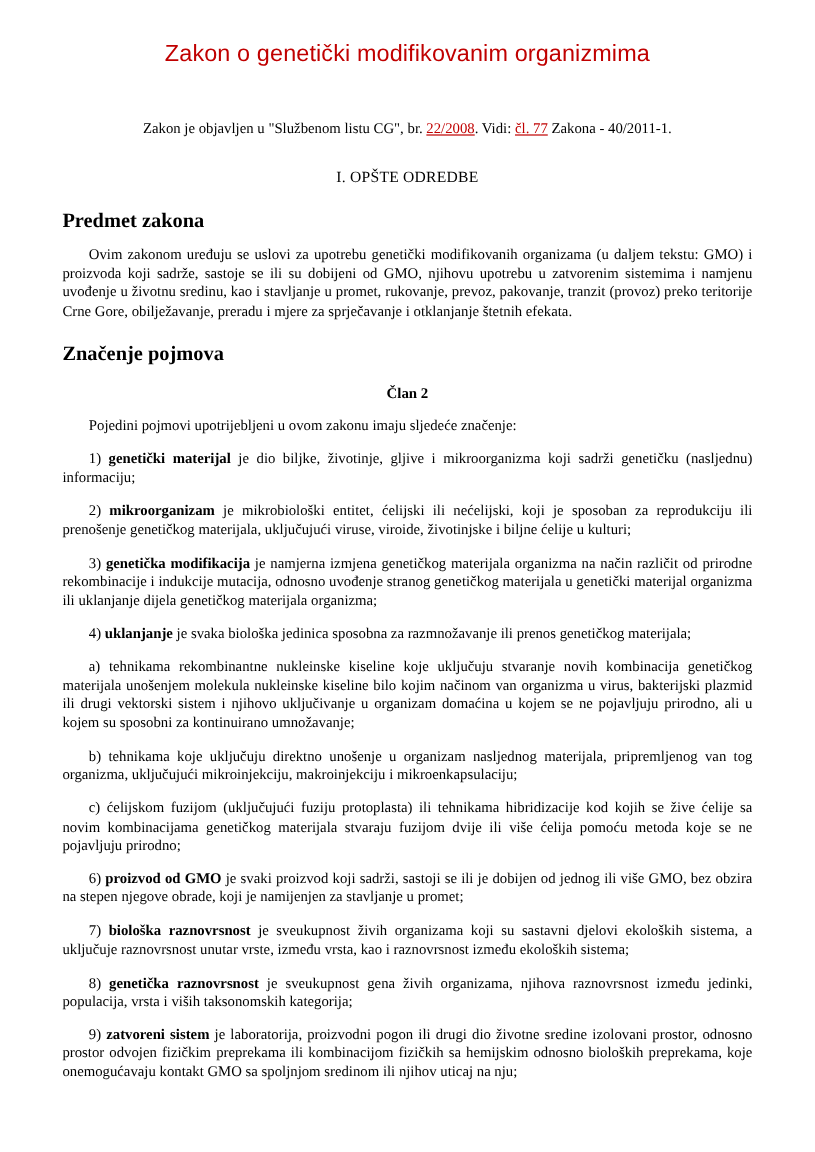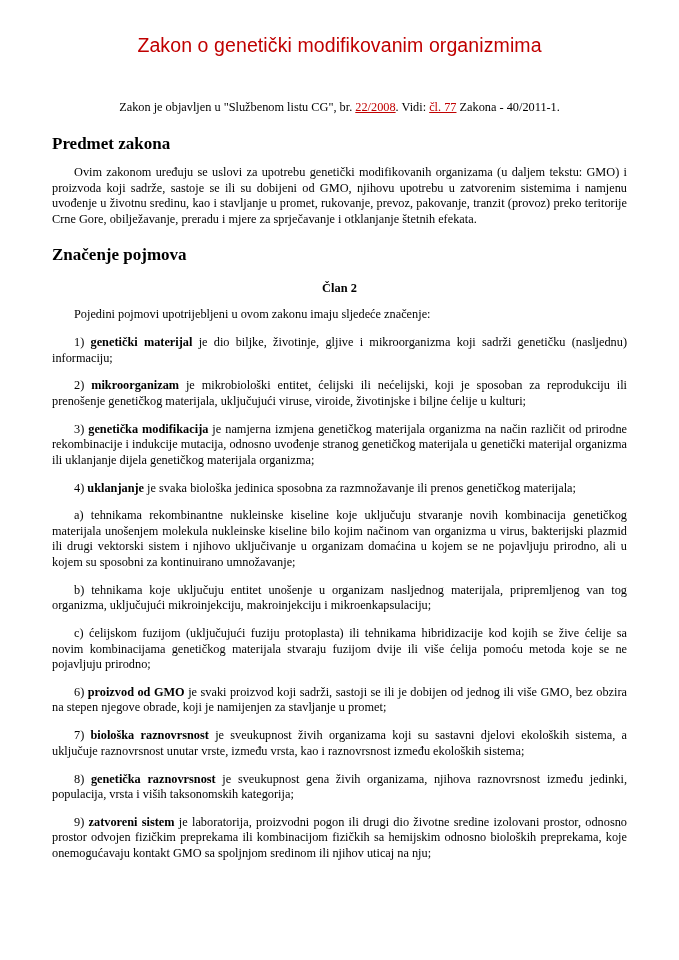--- a/index.html
+++ b/index.html
@@ -77,39 +77,40 @@
 <body>
 
 <div class="page">
 
   <h1 class="doc-title">Zakon o genetički modifikovanim organizmima</h1>
 
   <div class="pub-line">
     <span>Zakon je objavljen u "Službenom listu CG", br. </span><span class="lnk">22/2008</span><span>. Vidi: </span><span class="lnk">čl. 77</span><span> Zakona - 40/2011-1.</span>
   </div>
 
+  <div class="section-head">I. OPŠTE ODREDBE</div>
 
   <div class="subsection-head">Predmet zakona</div>
 
 
   <p class="para">Ovim zakonom uređuju se uslovi za upotrebu genetički modifikovanih organizama (u daljem tekstu: GMO) i proizvoda koji sadrže, sastoje se ili su dobijeni od GMO, njihovu upotrebu u zatvorenim sistemima i namjenu uvođenje u životnu sredinu, kao i stavljanje u promet, rukovanje, prevoz, pakovanje, tranzit (provoz) preko teritorije Crne Gore, obilježavanje, preradu i mjere za sprječavanje i otklanjanje štetnih efekata.</p>
 
   <div class="subsection-head">Značenje pojmova</div>
 
   <div class="article-head">Član 2</div>
 
   <p class="para">Pojedini pojmovi upotrijebljeni u ovom zakonu imaju sljedeće značenje:</p>
 
   <p class="list-para"><span>1)</span> <b>genetički materijal</b><span> je dio biljke, životinje, gljive i mikroorganizma koji sadrži genetičku (nasljednu) informaciju;</span></p>
   <p class="list-para"><span>2)</span> <b>mikroorganizam</b><span> je mikrobiološki entitet, ćelijski ili nećelijski, koji je sposoban za reprodukciju ili prenošenje genetičkog materijala, uključujući viruse, viroide, životinjske i biljne ćelije u kulturi;</span></p>
   <p class="list-para"><span>3)</span> <b>genetička modifikacija</b><span> je namjerna izmjena genetičkog materijala organizma na način različit od prirodne rekombinacije i indukcije mutacija, odnosno uvođenje stranog genetičkog materijala u genetički materijal organizma ili uklanjanje dijela genetičkog materijala organizma;</span></p>
   <p class="list-para"><span>4)</span> <b>uklanjanje</b><span> je svaka biološka jedinica sposobna za razmnožavanje ili prenos genetičkog materijala;</span></p>
 
   <p class="list-para"><span>a)</span> <span>tehnikama rekombinantne nukleinske kiseline koje uključuju stvaranje novih kombinacija genetičkog materijala unošenjem molekula nukleinske kiseline bilo kojim načinom van organizma u virus, bakterijski plazmid ili drugi vektorski sistem i njihovo uključivanje u organizam domaćina u kojem se ne pojavljuju prirodno, ali u kojem su sposobni za kontinuirano umnožavanje;</span></p>
-  <p class="list-para"><span>b)</span> <span>tehnikama koje uključuju entitet unošenje u organizam nasljednog materijala, pripremljenog van tog organizma, uključujući mikroinjekciju, makroinjekciju i mikroenkapsulaciju;</span></p>
+  <p class="list-para"><span>b)</span> <span>tehnikama koje uključuju direktno unošenje u organizam nasljednog materijala, pripremljenog van tog organizma, uključujući mikroinjekciju, makroinjekciju i mikroenkapsulaciju;</span></p>
   <p class="list-para"><span>c)</span> <span>ćelijskom fuzijom (uključujući fuziju protoplasta) ili tehnikama hibridizacije kod kojih se žive ćelije sa novim kombinacijama genetičkog materijala stvaraju fuzijom dvije ili više ćelija pomoću metoda koje se ne pojavljuju prirodno;</span></p>
 
   <p class="list-para"><span>6)</span> <b>proizvod od GMO</b><span> je svaki proizvod koji sadrži, sastoji se ili je dobijen od jednog ili više GMO, bez obzira na stepen njegove obrade, koji je namijenjen za stavljanje u promet;</span></p>
   <p class="list-para"><span>7)</span> <b>biološka raznovrsnost</b><span> je sveukupnost živih organizama koji su sastavni djelovi ekoloških sistema, a uključuje raznovrsnost unutar vrste, između vrsta, kao i raznovrsnost između ekoloških sistema;</span></p>
   <p class="list-para"><span>8)</span> <b>genetička raznovrsnost</b><span> je sveukupnost gena živih organizama, njihova raznovrsnost između jedinki, populacija, vrsta i viših taksonomskih kategorija;</span></p>
   <p class="list-para"><span>9)</span> <b>zatvoreni sistem</b><span> je laboratorija, proizvodni pogon ili drugi dio životne sredine izolovani prostor, odnosno prostor odvojen fizičkim preprekama ili kombinacijom fizičkih sa hemijskim odnosno bioloških preprekama, koje onemogućavaju kontakt GMO sa spoljnjom sredinom ili njihov uticaj na nju;</span></p>
 
 </div>
 
 </body></html>

